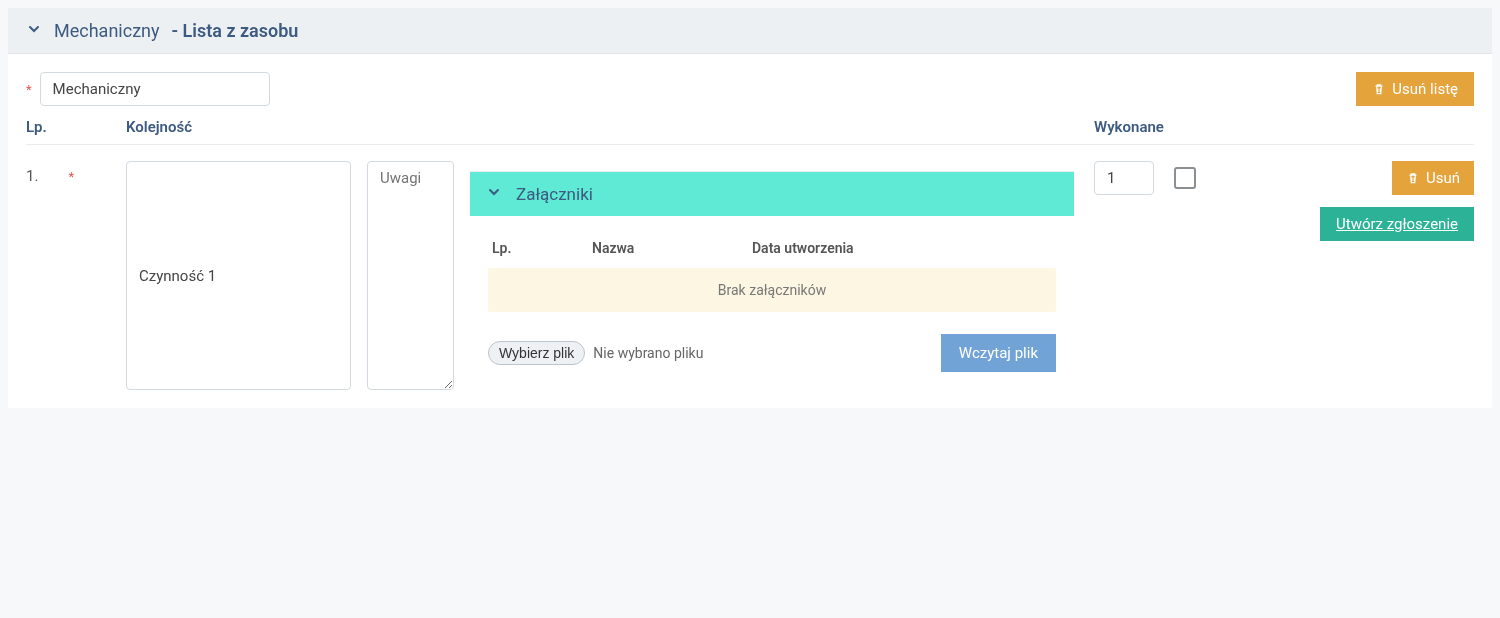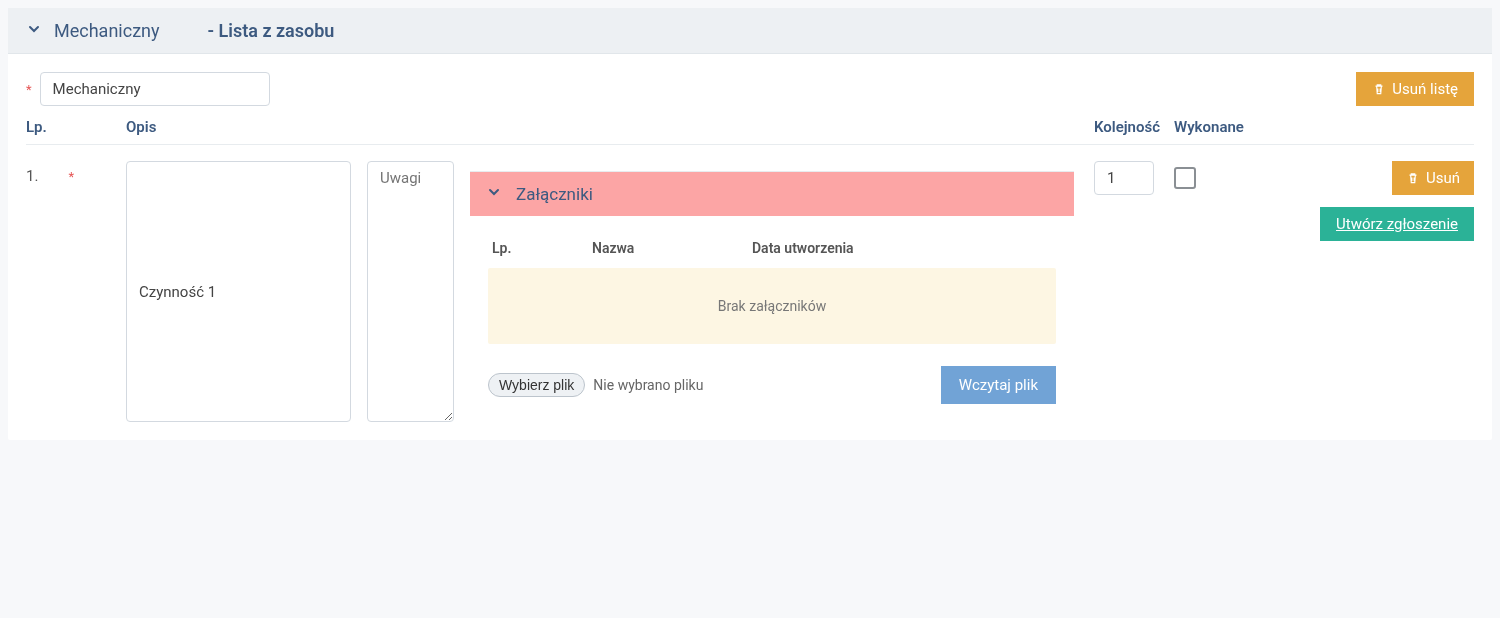--- a/index.html
+++ b/index.html
@@ -28,21 +28,20 @@
     cursor: pointer;
   }
   .panel-header .title-main {
     color: #3d5a80;
     font-size: 18px;
   }
   .panel-header .title-suffix {
     color: #3d5a80;
     font-size: 18px;
     font-weight: 600;
-    margin-left: 36px;
   }
   .panel-body { padding: 18px; }
   .top-row {
     display: flex;
     align-items: center;
     gap: 8px;
   }
   .req { color: #e55353; font-size: 13px; }
   input[type=text], textarea {
     border: 1px solid #d3d9e0;
@@ -127,21 +126,21 @@
     display: flex;
     flex-direction: column;
     align-items: flex-end;
     gap: 12px;
   }
   .sub-panel {
     border-top: 1px solid #e8ecef;
     margin-top: 10px;
   }
   .sub-header {
-    background: #fca5a5;
+    background: #5eead4;
     padding: 12px 16px;
     display: flex;
     align-items: center;
     gap: 14px;
     color: #3d5a80;
     font-size: 17px;
   }
   .attach-body {
     padding: 18px;
   }
@@ -150,21 +149,21 @@
     grid-template-columns: 100px 160px 300px 1fr;
     color: #555;
     font-weight: 600;
     font-size: 14px;
     padding: 6px 4px 12px 4px;
   }
   .attach-empty {
     background: #fdf6e3;
     color: #777;
     text-align: center;
-    padding: 30px;
+    padding: 14px;
     font-size: 14px;
     border-radius: 2px;
   }
   .file-row {
     display: flex;
     align-items: center;
     gap: 8px;
     margin-top: 22px;
   }
   .file-status {
@@ -198,21 +197,20 @@
       <button class="btn btn-orange">
         <svg class="ic" viewBox="0 0 24 24">
             <path d="M6 7h12M9 7V5h6v2M8 7l1 13h6l1-13M10 11v6M14 11v6" fill="none" stroke="currentColor" stroke-width="2"></path>
           </svg>
         <span>Usuń listę</span>
       </button>
     </div>
 
     <div class="col-headers">
       <div>Lp.</div>
-      <div>Opis</div>
       <div>Kolejność</div>
       <div>Wykonane</div>
       <div></div>
     </div>
 
     <div class="row-wrap">
 
       <div class="lp-cell">
         <span class="lp-num">1.</span>
         <span class="req">*</span>

